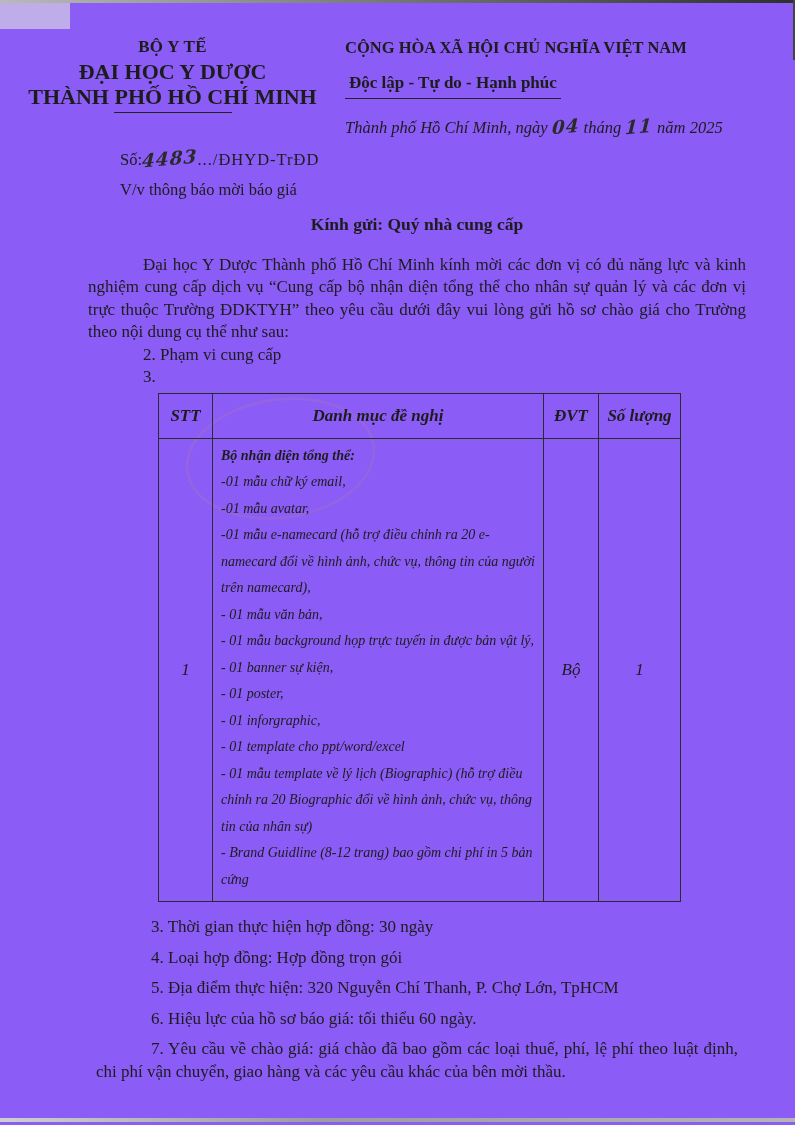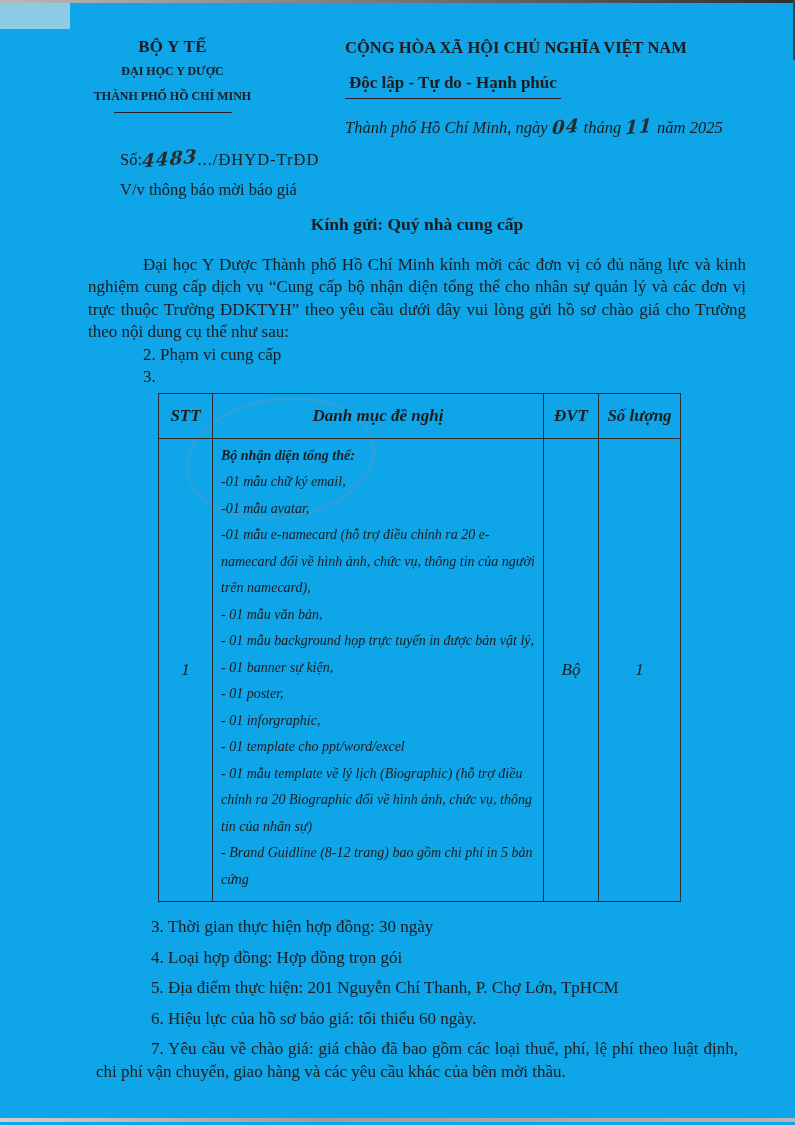--- a/index.html
+++ b/index.html
@@ -1,41 +1,41 @@
 <!DOCTYPE html>
 <html lang="vi"><head>
 <meta charset="utf-8">
 <style>
   html,body{margin:0;padding:0;background:#e9e9e9;}
   .page{
     position:relative;
     width:795px;height:1125px;
     margin:0 auto;
-    background:#0ea5e9;
+    background:#8b5cf6;
     overflow:hidden;
     font-family:"Liberation Serif","DejaVu Serif",serif;
     color:#1c1c1c;
   }
   
   .edge-top{position:absolute;top:0;left:0;width:795px;height:3px;
     background:linear-gradient(to right,#b9b9b9 0%,#6f6f6f 55%,#2e2e2e 100%);}
   .edge-right{position:absolute;top:0;right:0;width:2px;height:60px;background:#444;}
   .edge-bottom{position:absolute;bottom:3px;left:0;width:795px;height:4px;
     background:linear-gradient(to right,#cfcfcf,#9d9d9d 40%,#b5b5b5);}
   .corner-tl{position:absolute;top:3px;left:0;width:70px;height:26px;background:#e3e3e1;opacity:.6;}
   .stamp-ghost{
     position:absolute;left:185px;top:398px;width:185px;height:115px;
     border:3px solid rgba(196,142,138,0.16);border-radius:50%;
     transform:rotate(-8deg);
   }
   
   .header{display:flex;padding-top:34px;}
   .issuer{width:345px;text-align:center;line-height:25px;}
   .issuer .l1{font-size:17px;font-weight:bold;letter-spacing:.3px;}
-  .issuer .l2,.issuer .l3{font-size:12px;font-weight:bold;}
+  .issuer .l2,.issuer .l3{font-size:22px;font-weight:bold;}
   .issuer-rule{width:118px;border-bottom:1.6px solid #222;margin:3px auto 0;}
   .national{flex:1;text-align:left;line-height:27px;padding-right:4px;}
   .national .l1{font-size:16.5px;font-weight:bold;}
   .national .l2{font-size:17px;font-weight:bold;display:inline-block;
     border-bottom:1.6px solid #222;padding:0 4px 2px;margin-top:8px;}
   .dateline{font-style:italic;font-size:16.5px;margin-top:14px;white-space:nowrap;}
   .ref-block{position:absolute;left:120px;top:144px;font-size:16.5px;line-height:30px;}
   .hand{font-family:"DejaVu Serif",serif;font-style:italic;font-weight:bold;
     display:inline-block;transform:rotate(-5deg) skewX(-8deg);font-size:1.12em;
     letter-spacing:1px;color:#2a2a2a;}
@@ -129,20 +129,20 @@
           </td>
           <td class="cell-dvt">Bộ</td>
           <td class="cell-qty">1</td>
         </tr>
       </tbody>
     </table>
 
     <div class="after-items">
       <p class="tight">3. Thời gian thực hiện hợp đồng: 30 ngày</p>
       <p class="tight">4. Loại hợp đồng: Hợp đồng trọn gói</p>
-      <p class="tight">5. Địa điểm thực hiện: 201 Nguyễn Chí Thanh, P. Chợ Lớn, TpHCM</p>
+      <p class="tight">5. Địa điểm thực hiện: 320 Nguyễn Chí Thanh, P. Chợ Lớn, TpHCM</p>
       <p class="tight">6. Hiệu lực của hồ sơ báo giá: tối thiểu 60 ngày.</p>
       <p class="tight">7. Yêu cầu về chào giá: giá chào đã bao gồm các loại thuế, phí, lệ phí theo luật định, chi phí vận chuyển, giao hàng và các yêu cầu khác của bên mời thầu.</p>
 
     </div>
   </div>
 
 </div>
 
 </body></html>

